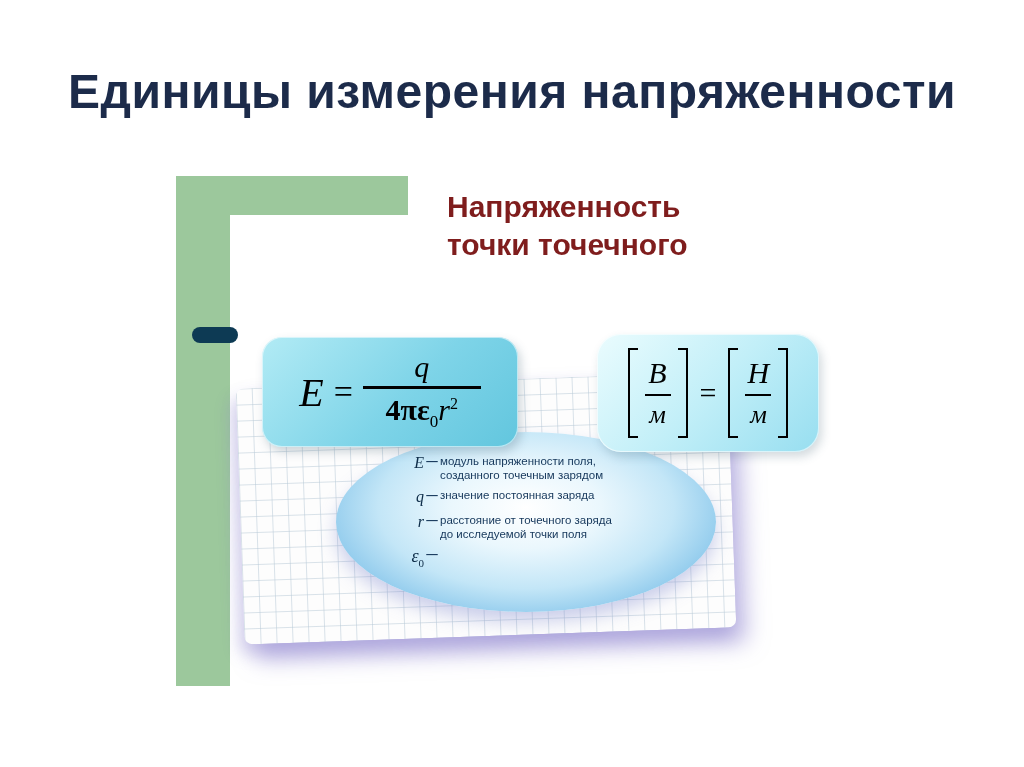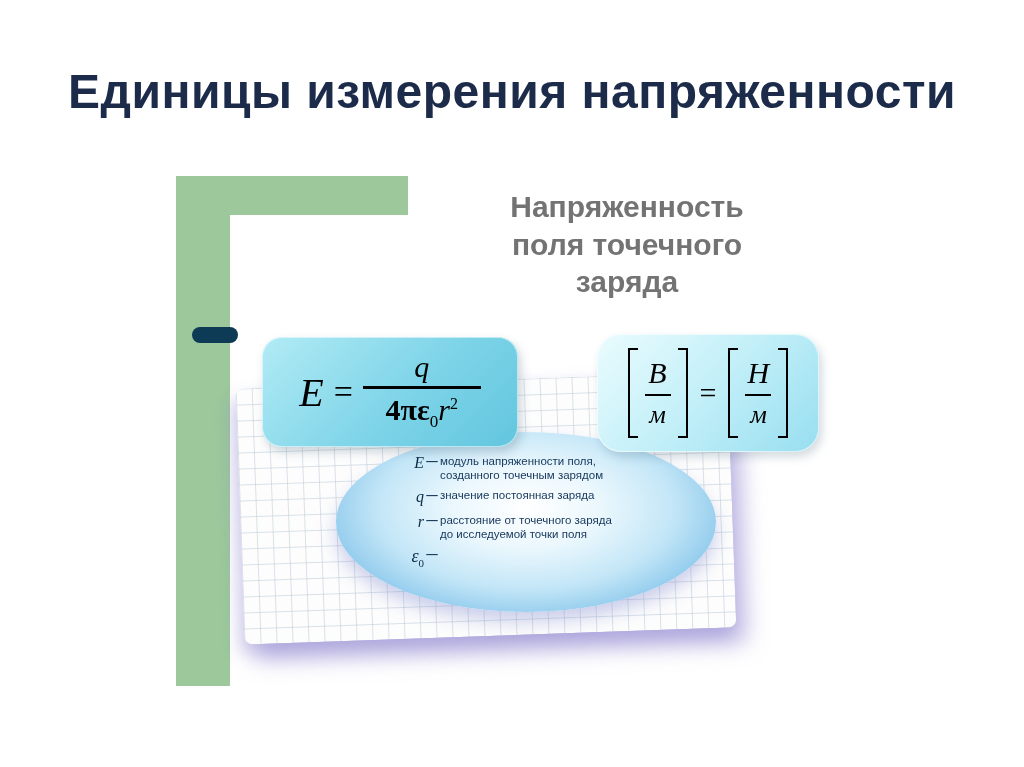--- a/index.html
+++ b/index.html
@@ -19,22 +19,22 @@
   .green-h { position:absolute; left:176px; top:176px; width:232px; height:39px; background:#9cc89c; }
   .green-v { position:absolute; left:176px; top:176px; width:54px;  height:510px; background:#9cc89c; }
   .accent-pill {
     position:absolute; left:192px; top:327px; width:46px; height:16px;
     background:#0d3a54; border-radius:8px;
   }
 
   
   .heading {
     position:absolute; left:447px; top:188px; width:360px;
-    text-align:center; font-size:30px; font-weight:700;
-    color:#737373; line-height:1.25;
+    text-align:left; font-size:30px; font-weight:700;
+    color:#7f1d1d; line-height:1.25;
   }
 
   
   .paper {
     position:absolute; left:240px; top:380px; width:492px; height:256px;
     background-color:#fdfdfd;
     background-image:
       linear-gradient(rgba(186,203,216,0.55) 1px, transparent 1px),
       linear-gradient(90deg, rgba(186,203,216,0.55) 1px, transparent 1px);
     background-size:16px 16px;
@@ -110,22 +110,21 @@
 <div class="slide">
 
   <div class="title">Единицы измерения напряженности</div>
 
   <div class="green-h"></div>
   <div class="green-v"></div>
   <div class="accent-pill"></div>
 
   <div class="heading">
     <div>Напряженность</div>
-    <div>поля точечного</div>
-    <div>заряда</div>
+    <div>точки точечного</div>
   </div>
 
   <div class="paper"></div>
 
   <div class="ellipse">
     <div class="def-list">
 
       <div class="def-row">
         <span class="def-sym"><span>E</span><sub class="def-sub"></sub></span>
         <span class="def-dash">—</span>

